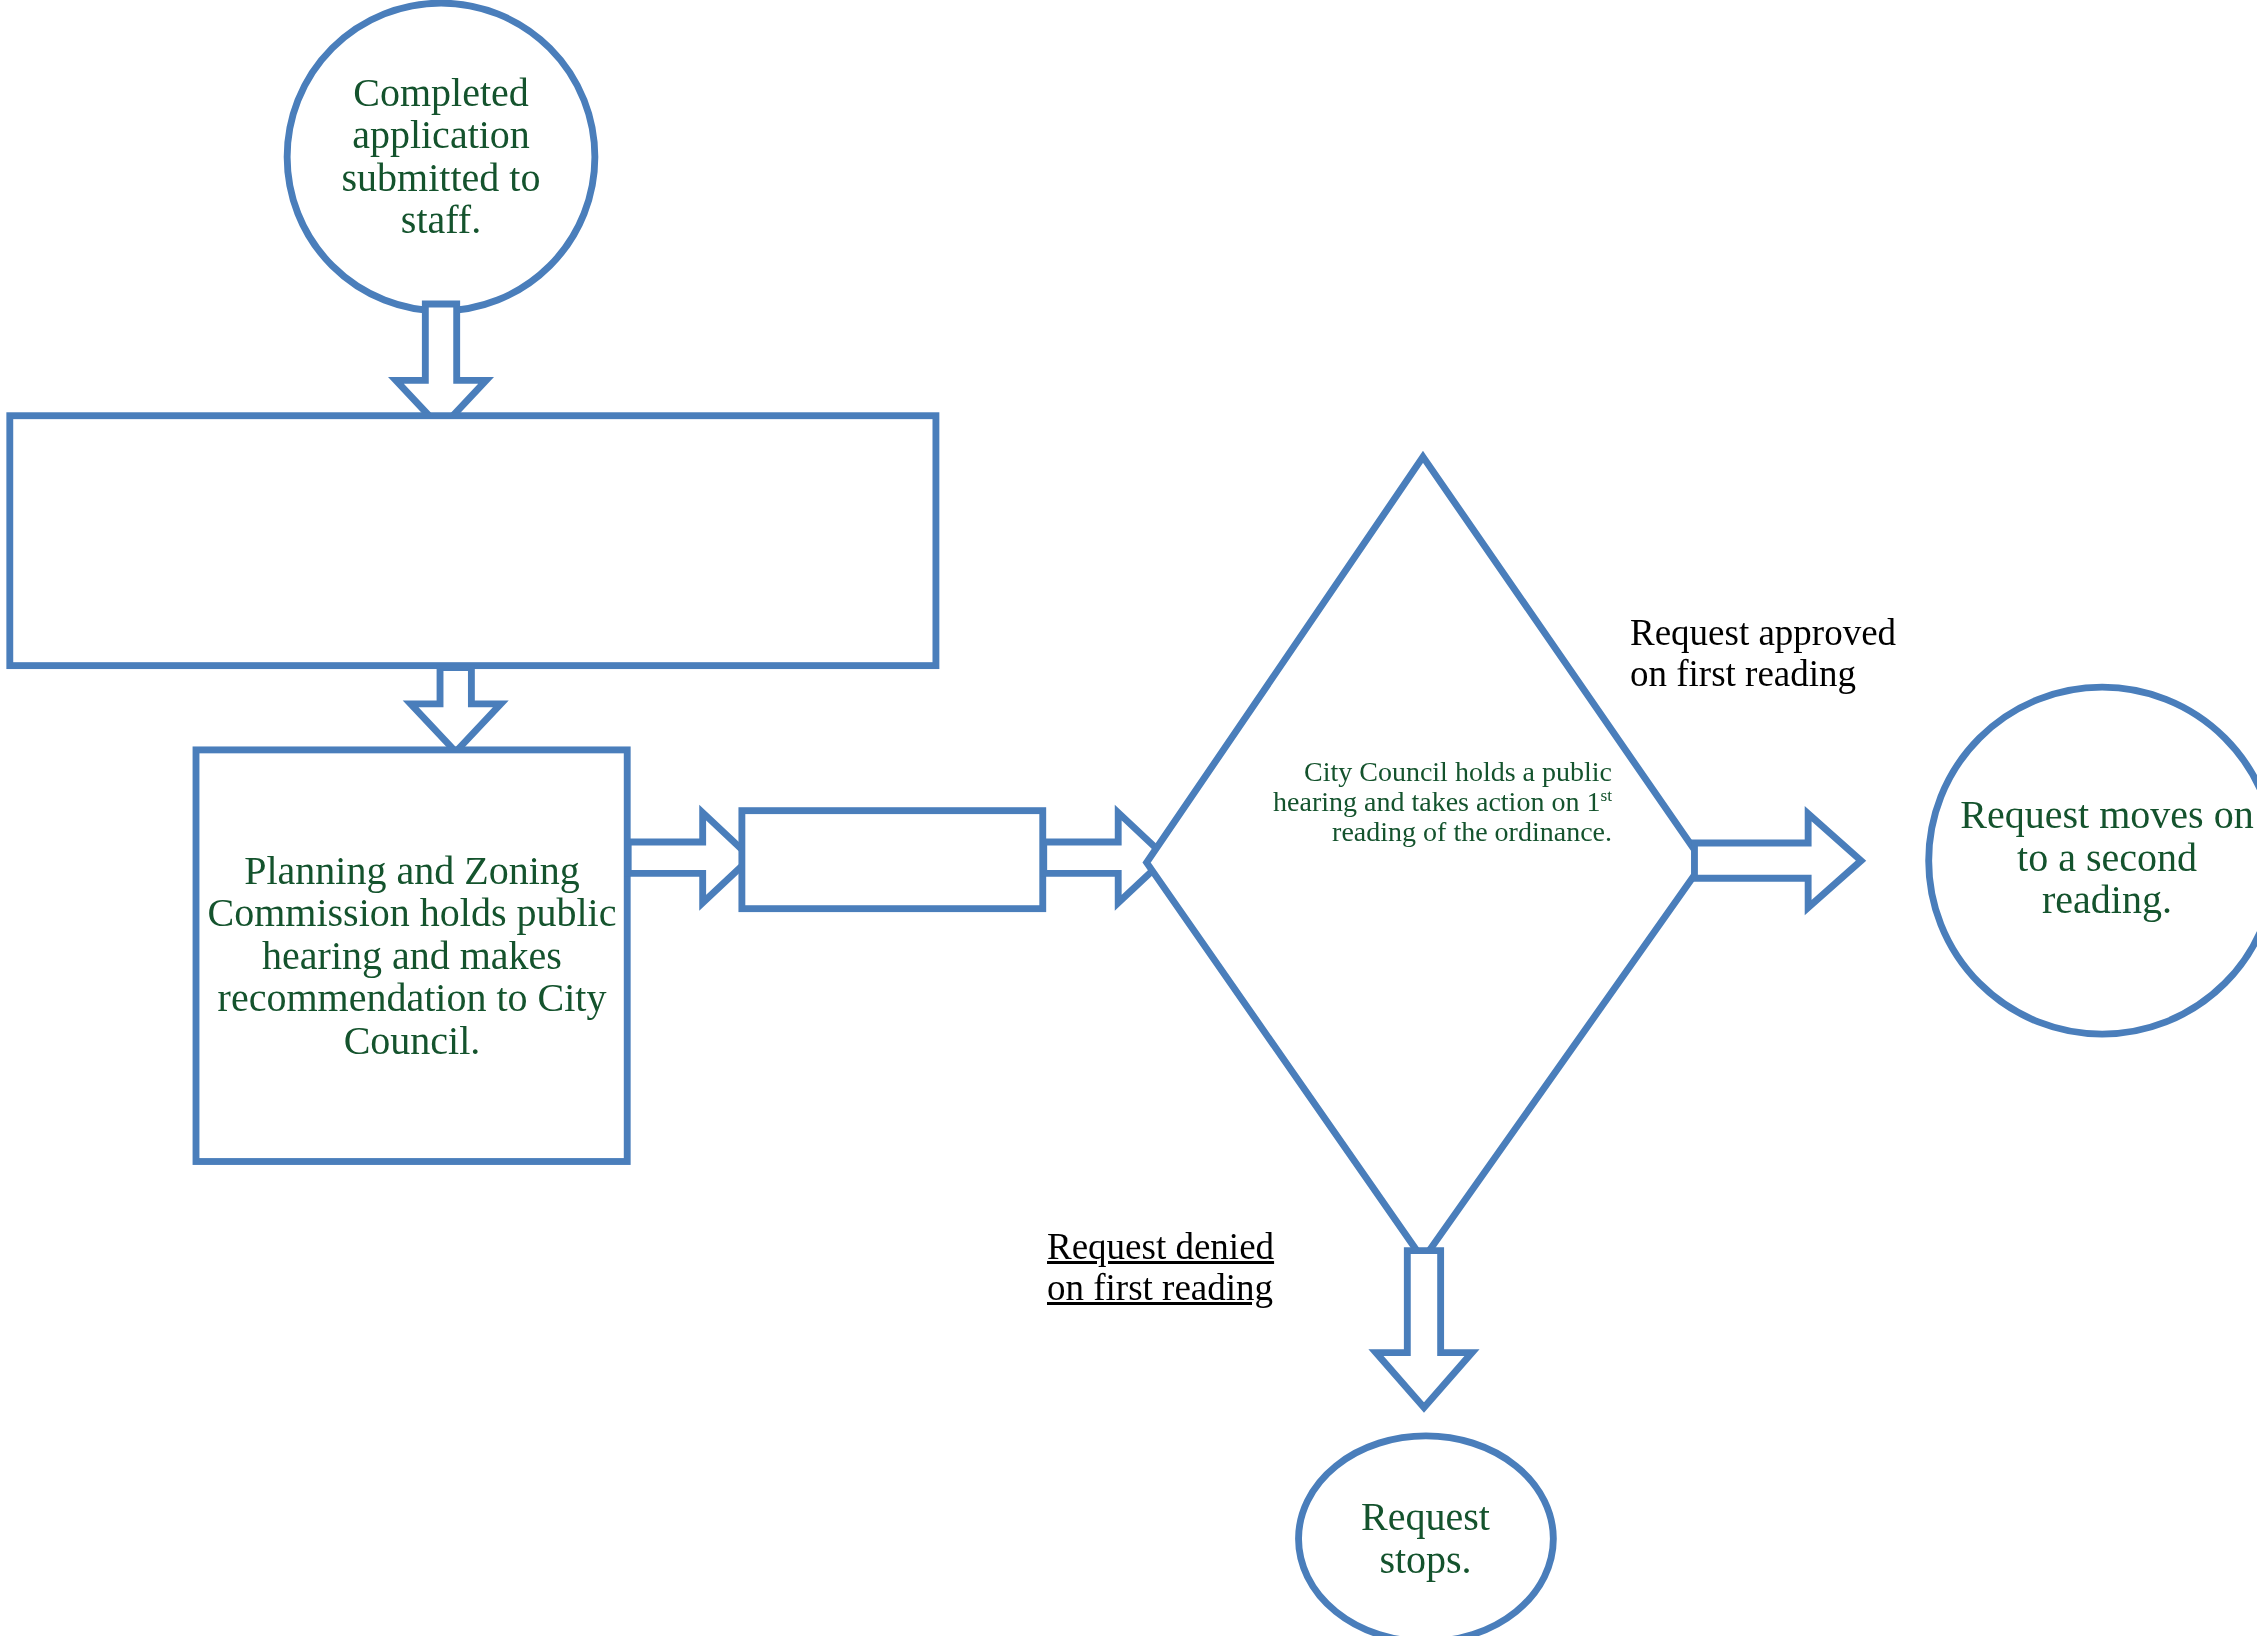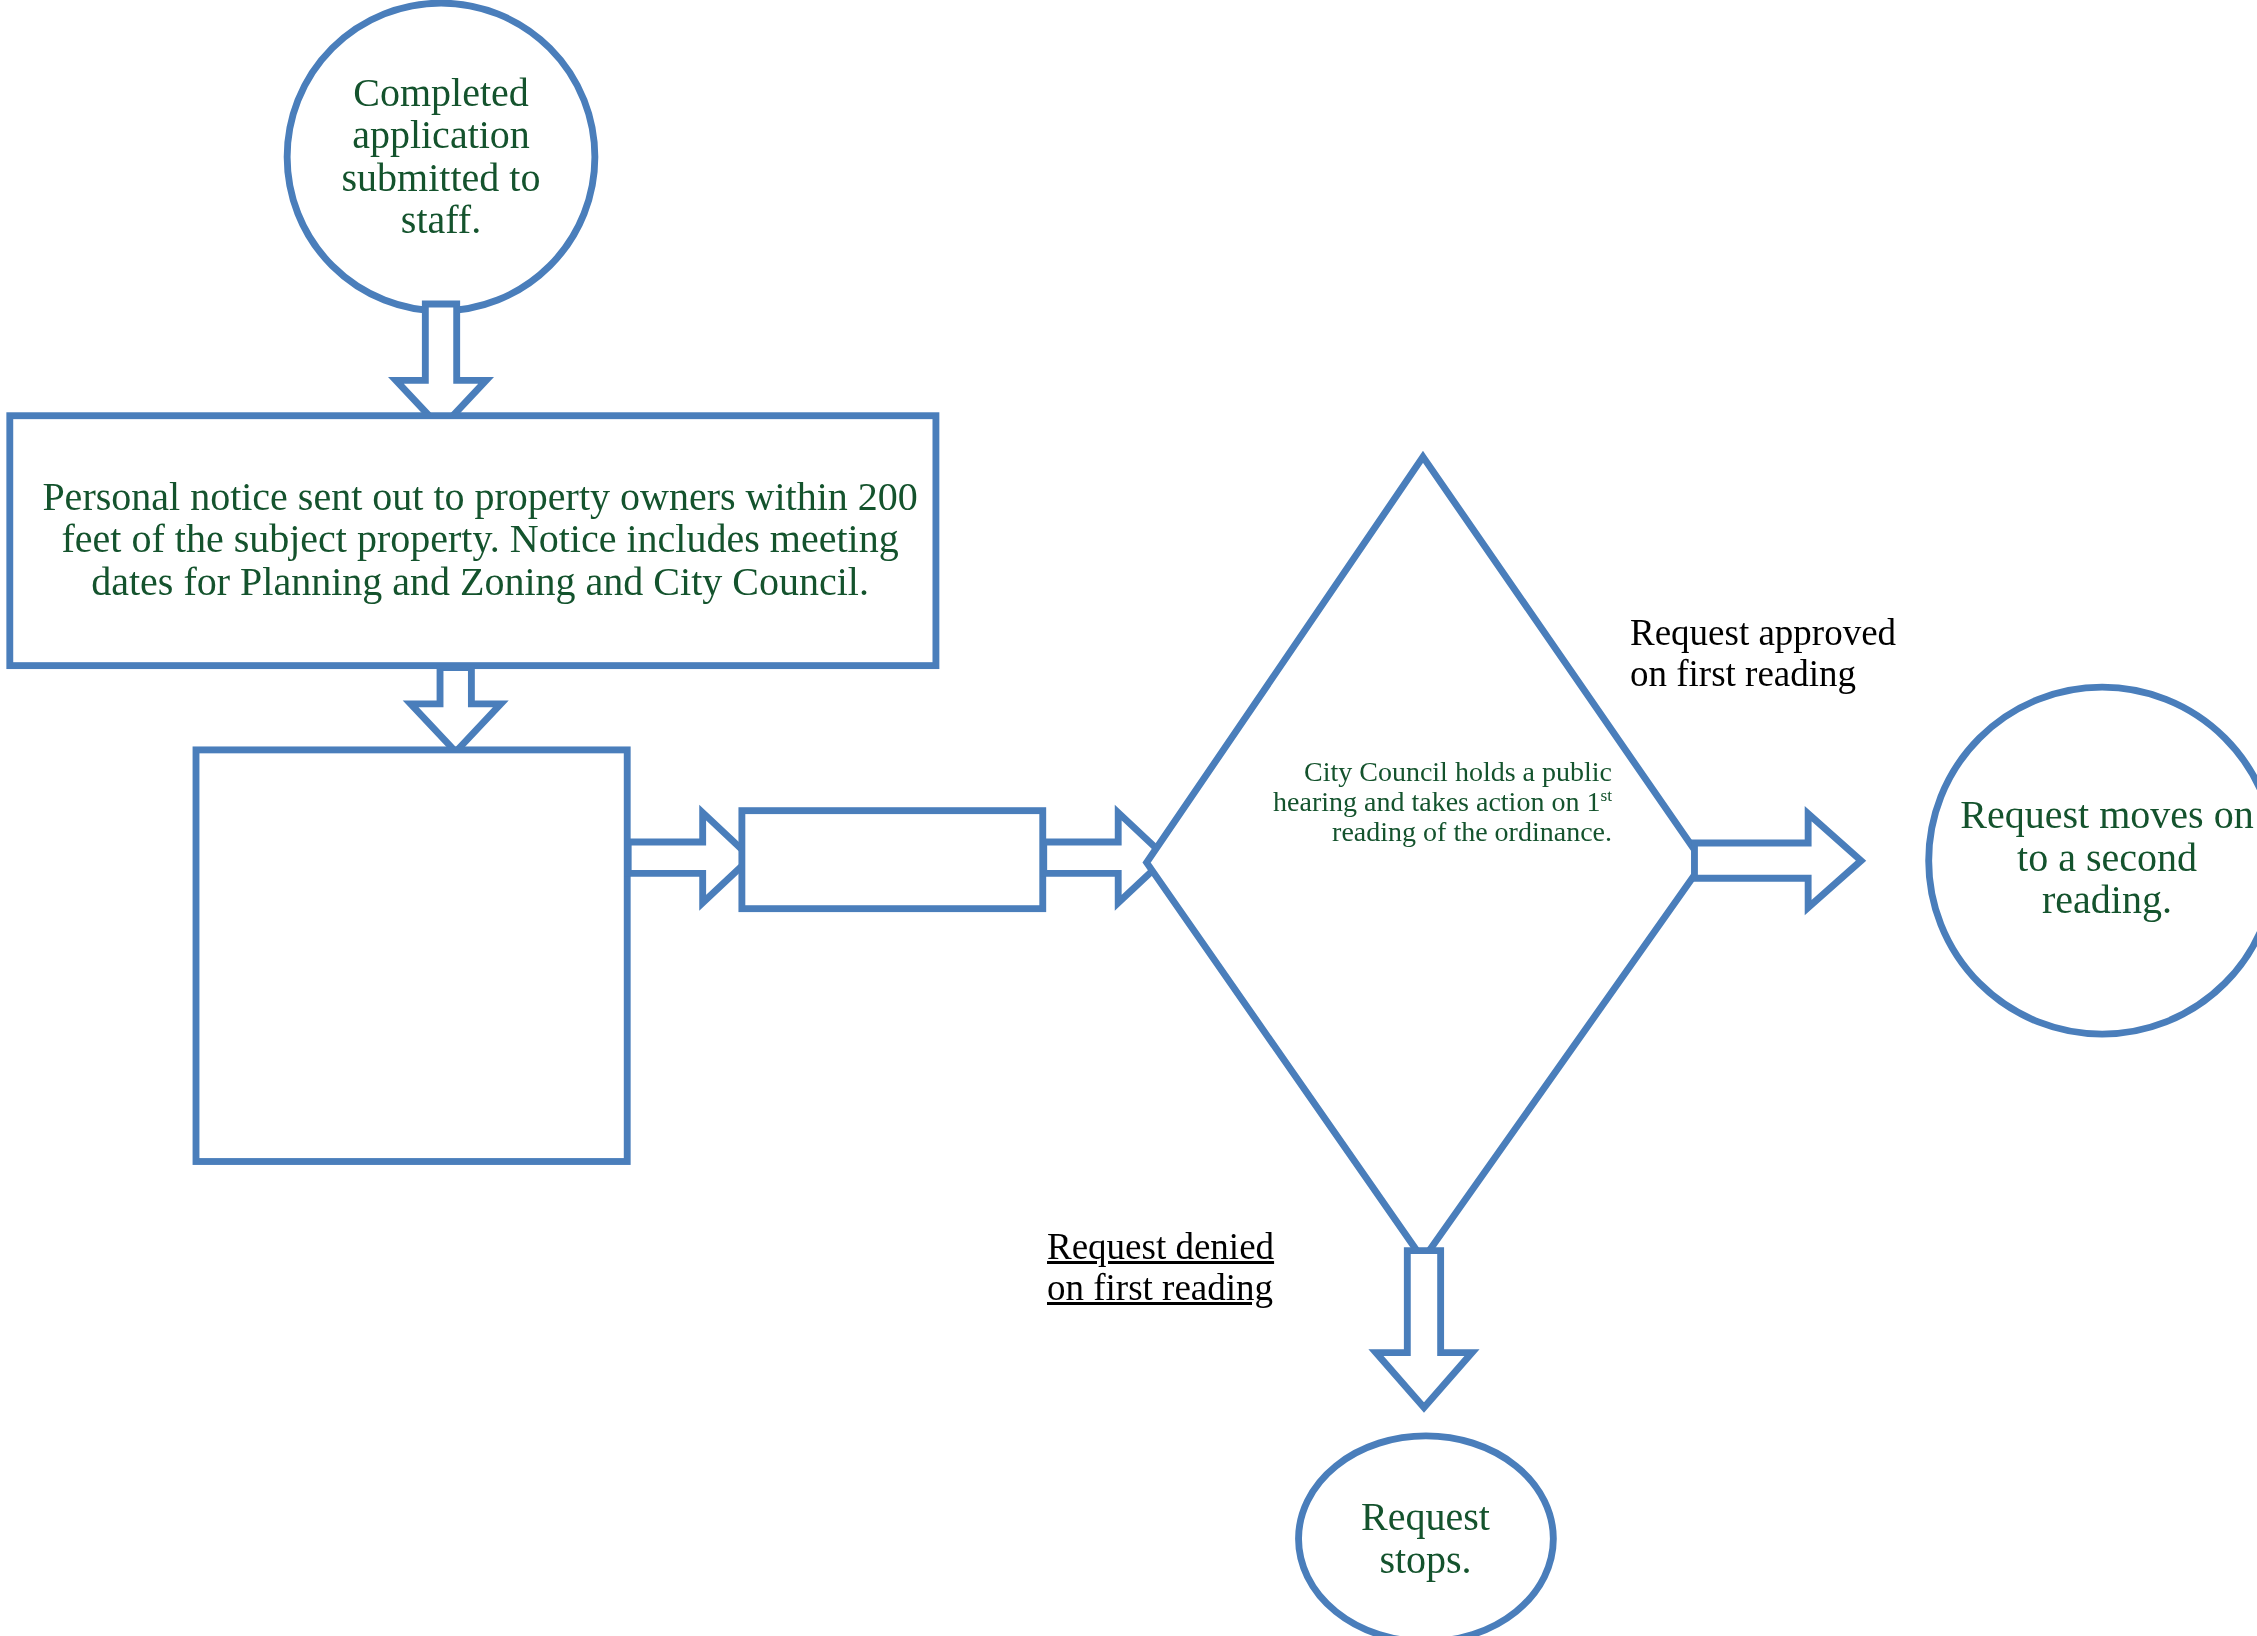--- a/index.html
+++ b/index.html
@@ -117,22 +117,22 @@
 
     <circle cx="2145" cy="878" r="177" fill="#ffffff" stroke="#4a7ebb" stroke-width="7"></circle>
 
     <polygon points="1436,1276 1470,1276 1470,1380 1502,1380 1453,1436 1404,1380 1436,1380" fill="#ffffff" stroke="#4a7ebb" stroke-width="7" stroke-linejoin="miter"></polygon>
 
     <ellipse cx="1455" cy="1570" rx="130" ry="105" fill="#ffffff" stroke="#4a7ebb" stroke-width="7"></ellipse>
   </svg>
 
   <div class="node-text" id="txt-application">Completed application submitted to staff.</div>
 
-  <div class="node-text" id="txt-personal-notice">Personal notice sent out to property owners within 200 feet of the subject property. Notice includes meeting dates for Planning and Zoning and City Council.</div>
 
+  <div class="node-text" id="txt-pz-commission">Planning and Zoning Commission holds public hearing and makes recommendation to City Council.</div>
 
 
   <div class="node-text" id="txt-council-diamond">
       <span><span>City Council holds a public hearing and takes action on 1</span><sup>st</sup><span> reading of the ordinance.</span></span>
     </div>
 
   <div class="node-text" id="txt-second-reading">Request moves on to a second reading.</div>
 
   <div class="node-text" id="txt-request-stops">Request stops.</div>
 

